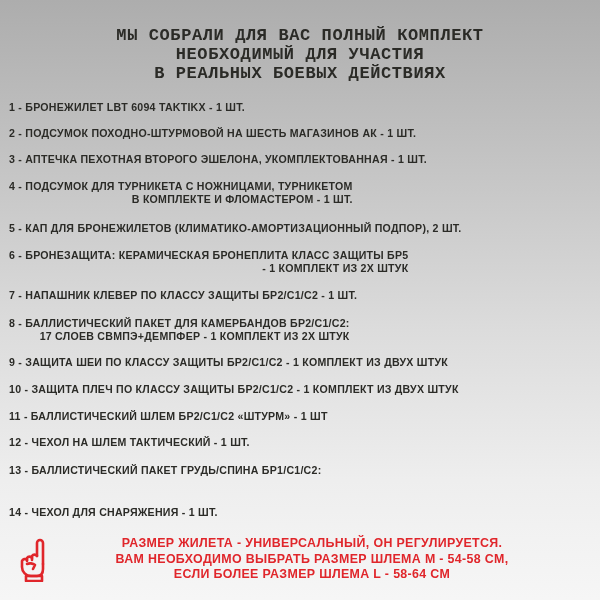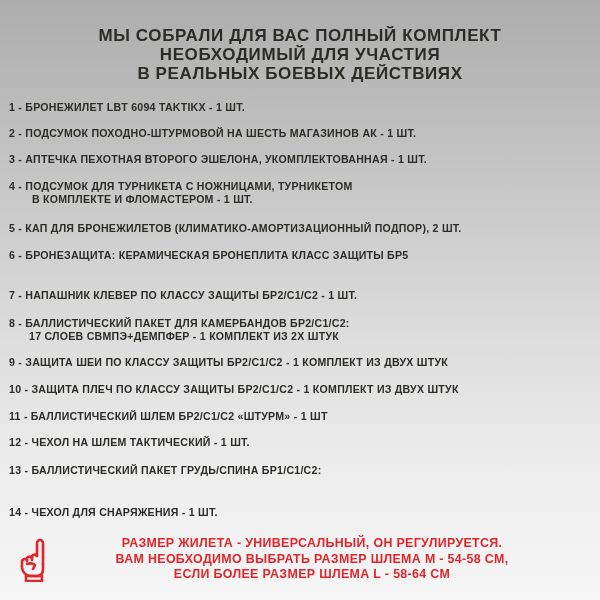--- a/index.html
+++ b/index.html
@@ -19,39 +19,40 @@
       top: 26px;
       left: 0;
       width: 600px;
       text-align: center;
       color: #2b2b27;
       font-weight: 700;
       font-size: 17px;
       line-height: 19px;
       letter-spacing: 0.6px;
     }
-    .title div { white-space: nowrap; }
+    .title div { white-space: nowrap; font-family: Liberation Mono, monospace; }
     .items {
       position: absolute;
       left: 9px;
       top: 0;
       width: 585px;
     }
     .item {
       position: absolute;
       left: 0;
       color: #2b2b27;
       font-weight: 700;
       font-size: 10.6px;
       line-height: 13px;
       letter-spacing: 0.25px;
       white-space: nowrap;
     }
     .item .cont {
       display: block;
+      text-align: right;
     }
     .notice {
       position: absolute;
       left: 0;
       top: 536px;
       width: 600px;
       height: 54px;
       padding-left: 44px;
     }
     .hand {
@@ -96,20 +97,21 @@
   </div>
   <div class="item" style="top:180px">
     <span>4 - ПОДСУМОК ДЛЯ ТУРНИКЕТА С НОЖНИЦАМИ, ТУРНИКЕТОМ</span>
     <span class="cont" style="padding-left:23px">В КОМПЛЕКТЕ И ФЛОМАСТЕРОМ - 1 ШТ.</span>
   </div>
   <div class="item" style="top:222px">
     <span>5 - КАП ДЛЯ БРОНЕЖИЛЕТОВ (КЛИМАТИКО-АМОРТИЗАЦИОННЫЙ ПОДПОР), 2 ШТ.</span>
   </div>
   <div class="item" style="top:249px">
     <span>6 - БРОНЕЗАЩИТА: КЕРАМИЧЕСКАЯ БРОНЕПЛИТА КЛАСС ЗАЩИТЫ БР5</span>
+    <span class="cont" style="padding-left:23px">- 1 КОМПЛЕКТ ИЗ 2Х ШТУК</span>
   </div>
   <div class="item" style="top:289px">
     <span>7 - НАПАШНИК КЛЕВЕР ПО КЛАССУ ЗАЩИТЫ БР2/С1/С2 - 1 ШТ.</span>
   </div>
   <div class="item" style="top:317px">
     <span>8 - БАЛЛИСТИЧЕСКИЙ ПАКЕТ ДЛЯ КАМЕРБАНДОВ БР2/С1/С2:</span>
     <span class="cont" style="padding-left:20px">17 СЛОЕВ СВМПЭ+ДЕМПФЕР - 1 КОМПЛЕКТ ИЗ 2Х ШТУК</span>
   </div>
   <div class="item" style="top:356px">
     <span>9 - ЗАЩИТА ШЕИ ПО КЛАССУ ЗАЩИТЫ БР2/С1/С2 - 1 КОМПЛЕКТ ИЗ ДВУХ ШТУК</span>

